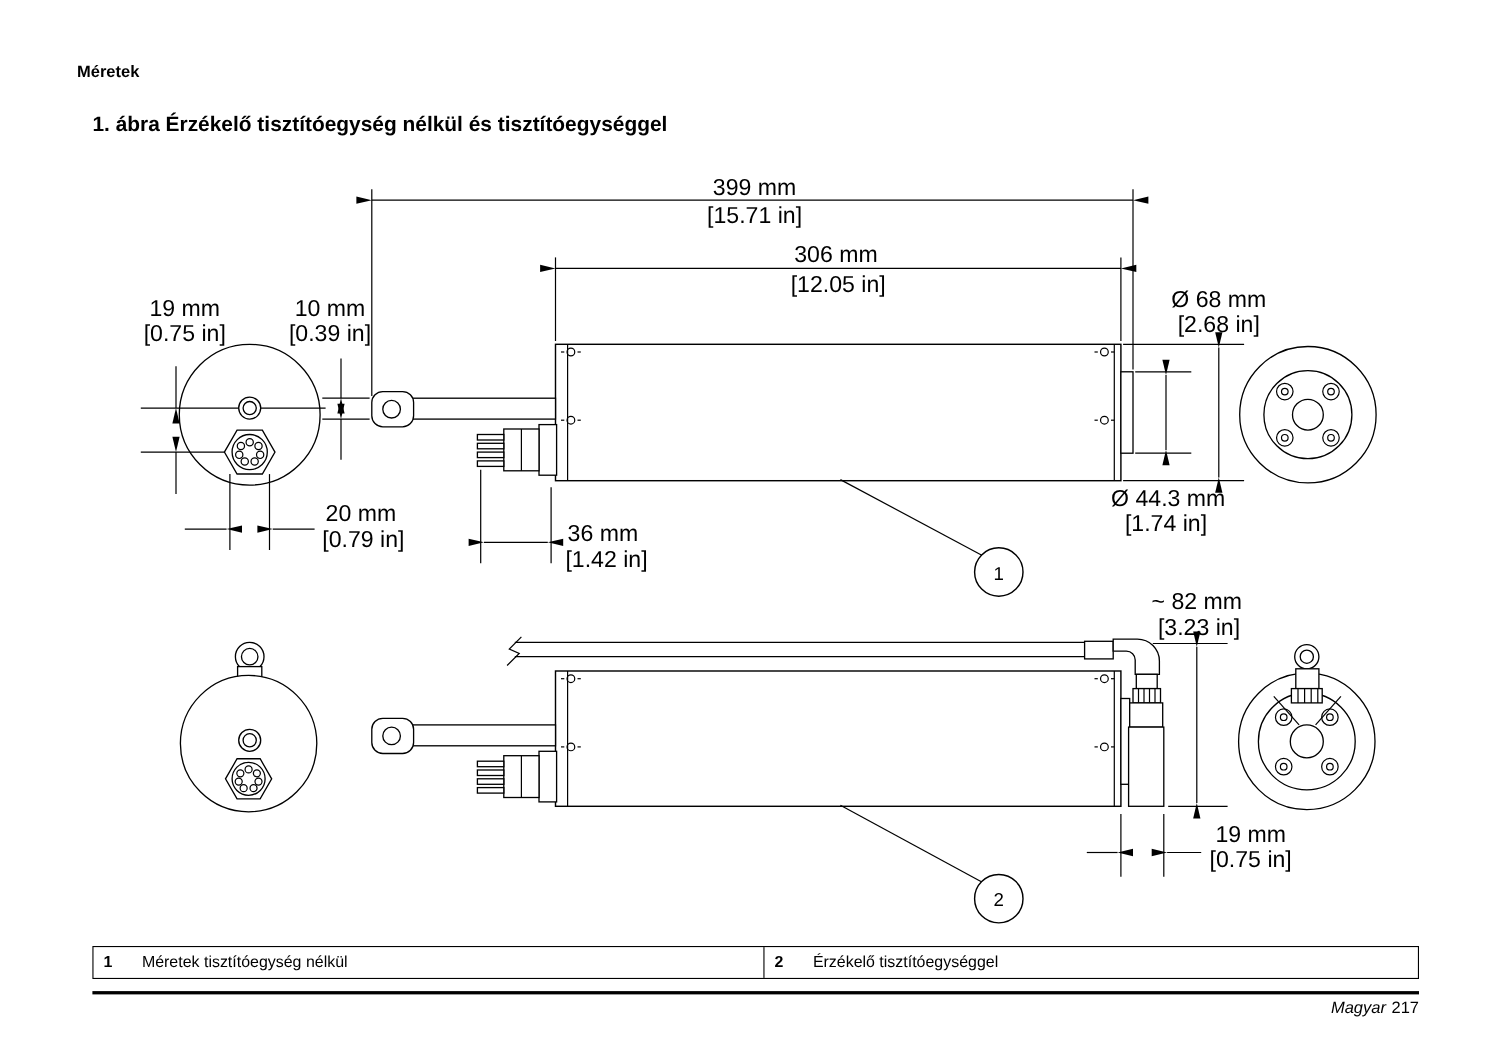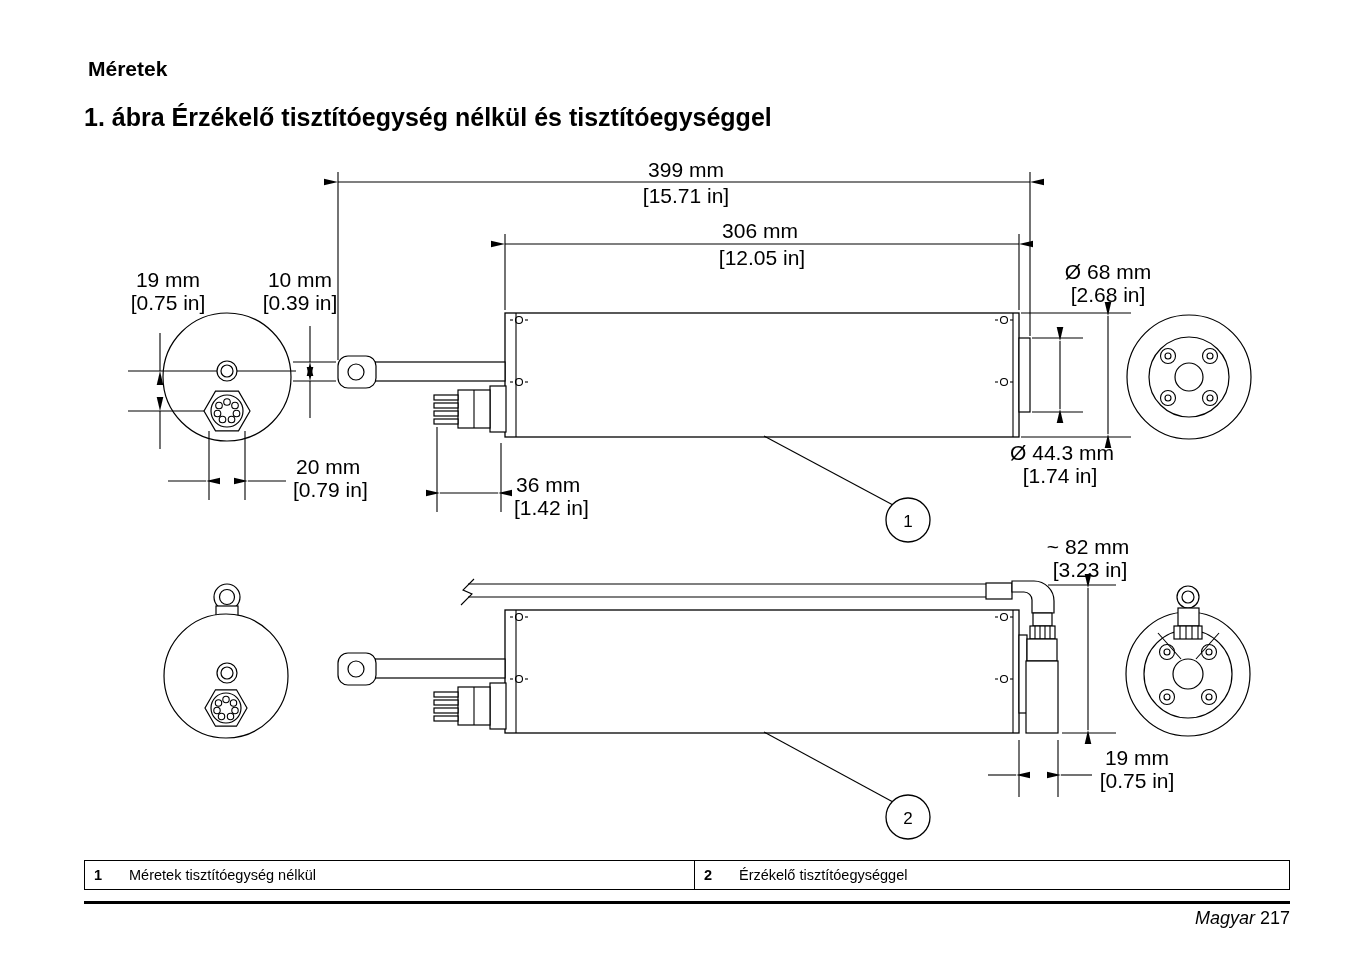--- a/index.html
+++ b/index.html
@@ -2,41 +2,41 @@
 <html><head>
 <meta charset="utf-8">
 <style>
   * { margin:0; padding:0; box-sizing:border-box; }
   html,body { background:#ffffff; }
   body {
     width:1352px; height:954px; position:relative; overflow:hidden;
     font-family:"Liberation Sans", sans-serif; color:#000;
   }
   .abs { position:absolute; }
-  #heading { left:88px; top:57px; font-size:21px; font-weight:bold; }
-  #caption { left:84px; top:103px; font-size:25px; font-weight:bold; }
+  #heading { left:70px; top:57px; font-size:15px; font-weight:bold; }
+  #caption { left:84px; top:103px; font-size:19px; font-weight:bold; }
   #drawing { left:0; top:0; width:1352px; height:954px; }
   svg text { font-family:"Liberation Sans", sans-serif; fill:#000; }
   .dim  { font-size:21px; }
   .callout-t { font-size:17px; }
   .thin { stroke:#000; stroke-width:1.1; fill:none; }
   .wht  { fill:#fff; stroke:#000; stroke-width:1.3; }
   .wht2 { fill:#fff; stroke:#000; stroke-width:1.2; }
   
   #legend {
     left:84px; top:860px; width:1206px; height:30px;
     border:1.3px solid #000; display:flex; font-size:14.5px;
   }
   .leg-half { display:flex; align-items:center; height:100%; }
   .leg-half.left  { width:610px; }
   .leg-half.right { width:596px; border-left:1.3px solid #000; }
   .leg-num { font-weight:bold; padding-left:9px; width:44px; }
   .leg-label { }
   #footer-rule { left:84px; top:901px; width:1206px; height:2.6px; background:#000; }
-  #footer { left:84px; top:908px; width:1206px; text-align:right; font-size:18px; }
+  #footer { left:84px; top:908px; width:1206px; text-align:right; font-size:15px; }
   #footer .lang { font-style:italic; }
   #footer .pg { font-style:normal; margin-left:5px; }
 </style>
 </head>
 <body>
 
 <div class="abs" id="heading">Méretek</div>
 <div class="abs" id="caption">1. ábra Érzékelő tisztítóegység nélkül és tisztítóegységgel</div>
 
 <svg class="abs" id="drawing" width="1352" height="954" viewBox="0 0 1352 954" xmlns="http://www.w3.org/2000/svg">

